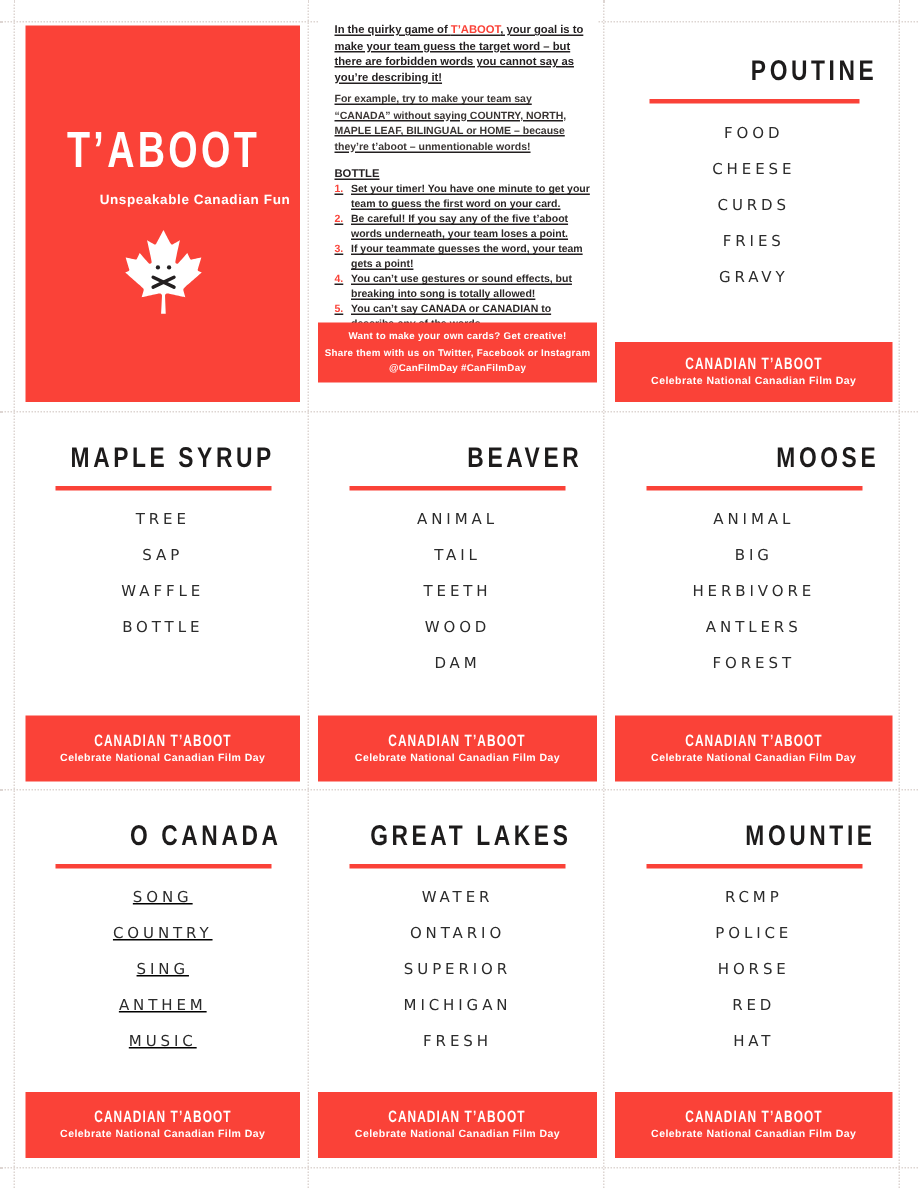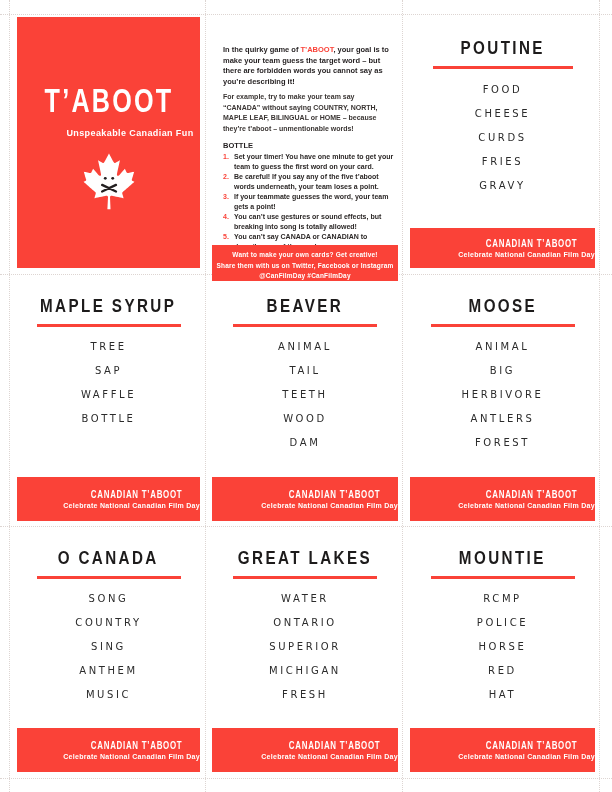--- a/index.html
+++ b/index.html
@@ -30,30 +30,30 @@
   .example { font-size:7px; line-height:10.5px; font-weight:bold; color:#3a3533; margin-bottom:8px; width:170px; }
   .rules-h { font-size:7.5px; font-weight:bold; line-height:8px; margin-bottom:2px; }
   .rule { display:flex; font-size:7px; line-height:10px; font-weight:bold; color:#2b2726; width:172px; }
   .rule .rnum { flex:none; width:11px; color:#FA4238; }
   .rule .rtext { flex:1; }
   .share-banner { position:absolute; left:0; right:0; bottom:0; height:40px; background:#FA4238; color:#fff; text-align:center; padding-top:5px; }
   .share-banner div { font-size:6.5px; line-height:10.5px; font-weight:bold; letter-spacing:0.2px; }
 
   
   .word-card { text-align:center; }
-  .card-title { margin-top:13px; font-size:19px; line-height:23px; font-weight:bold; color:#1d1b1b; }
+  .card-title { margin-top:13px; font-size:19px; line-height:23px; font-weight:bold; color:#1d1b1b;text-align:right; }
   .card-title .cond-mid { letter-spacing:3px; }
   .row1 .card-title { margin-top:19px; }
   .title-underline { width:144px; height:3px; background:#FA4238; margin:7px auto 0; }
   .row1 .title-underline { width:140px; }
   .words { margin-top:8px; }
   .word { height:24px; line-height:24px; font-family:"DejaVu Sans", sans-serif; font-size:10px; letter-spacing:2.6px; color:#2b2b2b; }
   .row1 .words { margin-top:9px; }
   .card-footer { position:absolute; left:0; right:0; bottom:0; height:44px; background:#FA4238; color:#fff;
-                 display:flex; flex-direction:column; justify-content:center; text-align:right; }
+                 display:flex; flex-direction:column; justify-content:center; text-align:center; }
   .row1 .card-footer { height:40px; }
   .footer-brand { font-size:11px; line-height:13px; font-weight:bold; letter-spacing:1px; }
   .footer-tagline { font-size:7px; line-height:10px; font-weight:bold; letter-spacing:0.3px; }
 </style>
 </head>
 <body>
 
 <div class="page">
 
   <div class="cut-v" style="left:9px"></div>
@@ -71,21 +71,21 @@
     <div class="leaf-wrap">
       <svg width="56" height="64" viewBox="0 0 512 560" aria-hidden="true">
         <path fill="#ffffff" d="M383.8 351.7c2.5-2.5 105.2-92.4 105.2-92.4l-17.5-7.5c-10-4.9-7.4-11.5-5-17.4 2.4-7.6 20.1-67.3 20.1-67.3s-47.7 10-57.7 12.5c-7.5 2.4-10-2.5-12.5-7.5s-15-32.4-15-32.4-52.6 59.9-55.1 62.3c-10 7.5-20.1 0-17.6-10 0-10 27.6-129.6 27.6-129.6s-30.1 17.4-40.1 22.4c-7.5 5-12.6 5-17.6-5C293.5 72.3 255.9 0 255.9 0s-37.5 72.3-42.5 79.8c-5 10-10 10-17.6 5-10-5-40.1-22.4-40.1-22.4S183.3 182 183.3 192c2.5 10-7.5 17.5-17.6 10-2.5-2.5-55.1-62.3-55.1-62.3S98.1 167 95.6 172s-5 9.9-12.5 7.5C73 177 25.4 167 25.4 167s17.6 59.7 20.1 67.3c2.4 6 5 12.5-5 17.4L23 259.3s102.6 89.9 105.2 92.4c5.1 5 10 7.5 5.1 22.5-5.1 15-10.1 35.1-10.1 35.1s95.2-20.1 105.3-22.6c8.7-.9 18.3 2.5 18.3 12.5s-5.1 110.9-5.1 110.9h28.8s-5-100.8-5-110.9 9.5-13.4 18.2-12.5c10.1 2.5 105.3 22.6 105.3 22.6s-5-20.1-10.1-35.1c-4.9-15 0-17.5 5.1-22.5z"></path>
         <circle cx="222" cy="228" r="13" fill="#231f20"></circle>
         <circle cx="290" cy="228" r="13" fill="#231f20"></circle>
         <path d="M193 288 L320 348 M320 288 L193 348" stroke="#231f20" stroke-width="21" stroke-linecap="round" fill="none"></path>
       </svg>
     </div>
   </div>
 
-  <div class="cell instructions" style="left:212px; top:34px; width:186px; height:251px;">
+  <div class="cell instructions" style="left:212px; top:4px; width:186px; height:251px;text-decoration:underline;">
     <p class="intro"><span>In the quirky game of </span><span class="brand">T’ABOOT</span><span>, your goal is to make your team guess the target word – but there are forbidden words you cannot say as you’re describing it!</span></p>
     <p class="example">For example, try to make your team say “CANADA” without saying COUNTRY, NORTH, MAPLE LEAF, BILINGUAL or HOME – because they’re t’aboot – unmentionable words!</p>
     <p class="rules-h">BOTTLE</p>
     <div class="rule">
         <span class="rnum">1.</span>
         <span class="rtext">Set your timer! You have one minute to get your team to guess the first word on your card.</span>
       </div>
     <div class="rule">
         <span class="rnum">2.</span>
         <span class="rtext">Be careful! If you say any of the five t’aboot words underneath, your team loses a point.</span>
@@ -165,21 +165,21 @@
       <div class="word">HERBIVORE</div>
       <div class="word">ANTLERS</div>
       <div class="word">FOREST</div>
     </div>
     <div class="card-footer">
       <div class="footer-brand"><span class="cond-sm">CANADIAN T’ABOOT</span></div>
       <div class="footer-tagline">Celebrate National Canadian Film Day</div>
     </div>
   </div>
 
-  <div class="cell word-card" style="left:17px; top:533px; width:183px; height:239px;">
+  <div class="cell word-card" style="left:17px; top:533px; width:183px; height:239px;text-decoration:underline;">
     <div class="card-title"><span class="cond-mid">O CANADA</span></div>
     <div class="title-underline"></div>
     <div class="words">
       <div class="word">SONG</div>
       <div class="word">COUNTRY</div>
       <div class="word">SING</div>
       <div class="word">ANTHEM</div>
       <div class="word">MUSIC</div>
     </div>
     <div class="card-footer">

